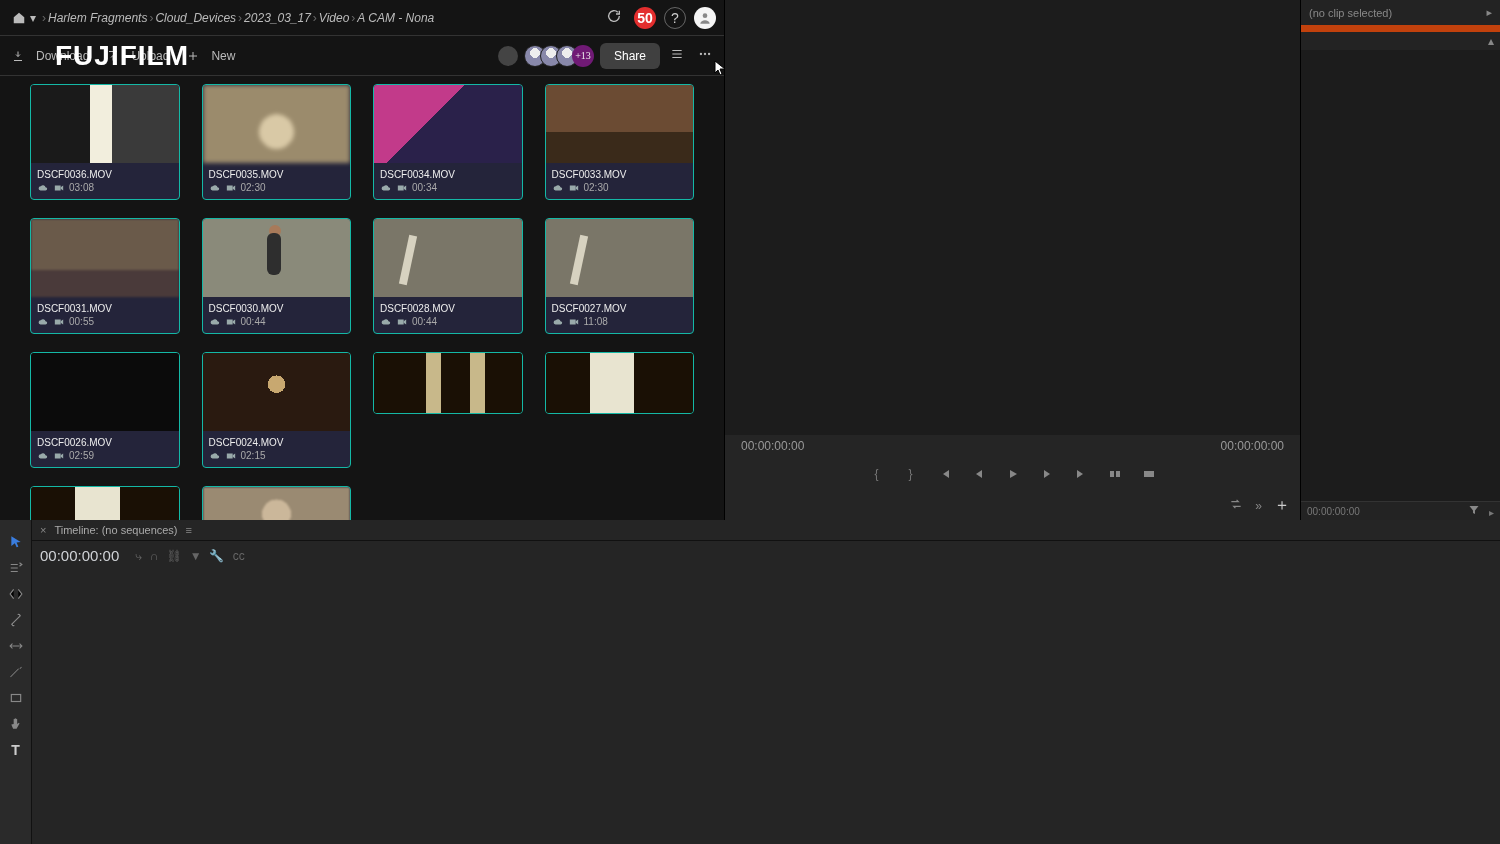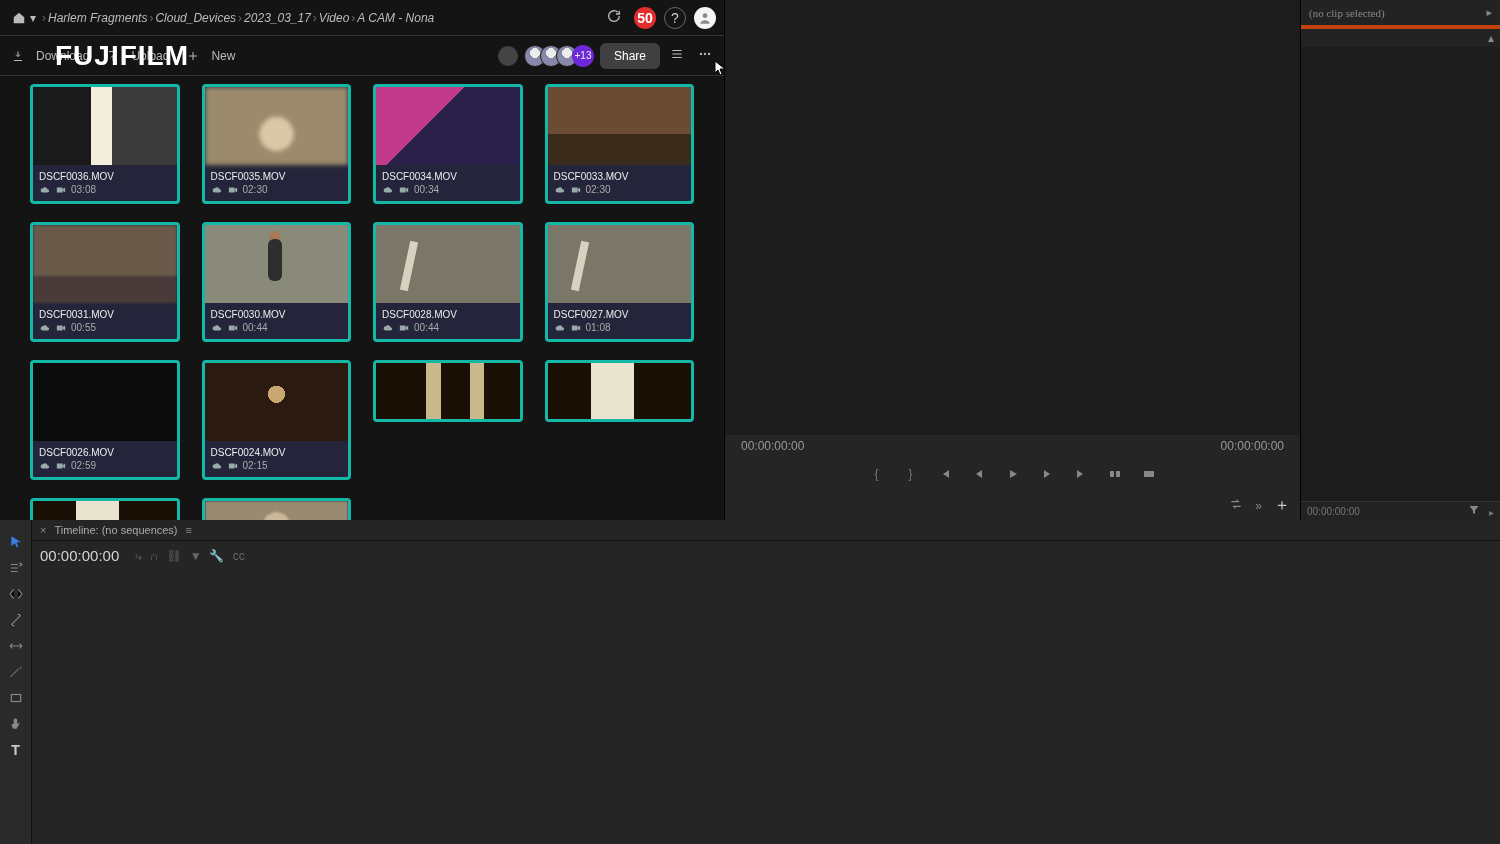--- a/index.html
+++ b/index.html
@@ -36,33 +36,33 @@
 .action-bar {
   display: flex; align-items: center; height: 40px; padding: 0 8px;
   border-bottom: 1px solid #333; gap: 10px; position: relative;
 }
 .txt-btn { display: flex; align-items: center; gap: 12px; color: #bbb; font-size: 12px; padding: 4px; }
 .ab-right { margin-left: auto; display: flex; align-items: center; gap: 6px; }
 .status-dot { width: 20px; height: 20px; border-radius: 50%; background: #444; }
 .collab-stack { display: flex; align-items: center; }
 .collab-av { width: 22px; height: 22px; border-radius: 50%; border: 1px solid #222; margin-left: -6px; background: radial-gradient(circle at 50% 35%, #eee 0 30%, #88a 30% 100%); }
 .collab-av:first-child { margin-left: 0; }
-.collab-count { width: 22px; height: 22px; border-radius: 50%; background: #6d28d9; color: #eee; font-size: 10px; display: flex; align-items: center; justify-content: center; margin-left: -6px; }
+.collab-count { width: 22px; height: 22px; border-radius: 50%; background: #701a75; color: #eee; font-size: 10px; display: flex; align-items: center; justify-content: center; margin-left: -6px; font-family: Liberation Serif, serif; }
 .share-btn { background: #404040; color: #fff; padding: 6px 14px; border-radius: 6px; font-size: 12px; font-weight: 500; }
 .icon-btn { color: #bbb; padding: 4px; font-size: 14px; }
 .watermark {
   position: absolute; left: 55px; top: 50%; transform: translateY(-50%);
   font-weight: 800; font-size: 28px; letter-spacing: 1px; color: #fff;
   pointer-events: none; z-index: 5;
 }
 
 
 .grid { flex: 1; overflow: auto; padding: 8px 30px; background: #141414; }
 .grid-inner { display: grid; grid-template-columns: repeat(4, 1fr); gap: 18px 22px; }
-.clip { border: 3px solid #14b8a6; border-radius: 4px; overflow: hidden; background: #24243a; display: flex; flex-direction: column; }
+.clip { border: 1px solid #14b8a6; border-radius: 4px; overflow: hidden; background: #24243a; display: flex; flex-direction: column; }
 .thumb { height: 78px; background: #555; }
 .clip-name { padding: 6px 6px 2px; font-size: 10px; color: #eee; }
 .clip-meta { display: flex; align-items: center; gap: 4px; padding: 0 6px 6px; font-size: 10px; color: #aaa; }
 .meta-ic { width: 12px; height: 10px; display: inline-block; }
 .clip.partial { height: 62px; }
 
 
 .t-window { background: linear-gradient(90deg,#1a1a1a 0 40%, #f2eedd 40% 55%, #3a3a3a 55% 100%); }
 .t-hand   { background: radial-gradient(circle at 50% 60%, #d9c9a6 0 20%, #9b8b6c 20% 100%); filter: blur(2px); }
 .t-stairs { background: linear-gradient(135deg,#c23a8a 0 40%, #2a214a 40% 100%); }
@@ -81,21 +81,21 @@
 .t-face   { background: radial-gradient(circle at 50% 45%, #cbb79a 0 18%, #9a8a72 18% 100%); filter: blur(1px); }
 
 
 .viewer-body { flex: 1; background: #1c1c1c; }
 .tc-row { display: flex; justify-content: space-between; padding: 4px 16px; font-size: 12px; color: #999; }
 .transport { display: flex; align-items: center; justify-content: center; gap: 16px; padding: 10px 0; color: #777; }
 .tbtn { width: 18px; display: flex; justify-content: center; }
 .viewer-foot { display: flex; align-items: center; padding: 4px 10px; justify-content: flex-end; gap: 12px; color: #888; }
 
 
-.side-head { display: flex; align-items: center; justify-content: space-between; padding: 6px 8px; font-size: 11px; color: #888; border-bottom: 4px solid #c2410c; font-family: Liberation Serif, serif; }
+.side-head { display: flex; align-items: center; justify-content: space-between; padding: 6px 8px; font-size: 11px; color: #888; border-bottom: 7px solid #c2410c; }
 .side-body { flex: 1; background: #1c1c1c; }
 .side-foot { display: flex; align-items: center; justify-content: space-between; padding: 2px 6px; font-size: 10px; color: #777; border-top: 1px solid #333; }
 
 
 .bottom-region { height: 324px; display: flex; background: #252525; }
 .tool-col { width: 32px; background: #2a2a2a; display: flex; flex-direction: column; align-items: center; gap: 6px; padding-top: 12px; border-right: 1px solid #111; }
 .tool { width: 20px; height: 20px; display: flex; align-items: center; justify-content: center; color: #888; font-size: 14px; }
 .tool.active { color: #3a7dde; }
 .tl-panel { flex: 1; display: flex; flex-direction: column; }
 .tab-row { display: flex; align-items: center; gap: 8px; padding: 4px 8px; font-size: 11px; color: #aaa; border-bottom: 1px solid #111; }
@@ -299,21 +299,21 @@
             <div class="thumb t-wall"></div>
             <div class="clip-name">DSCF0027.MOV</div>
             <div class="clip-meta">
               <svg class="meta-ic" viewBox="0 0 24 24">
                 <path fill="#9aa" d="M6 18a5 5 0 0 1 1-10 6 6 0 0 1 11 2 4 4 0 0 1 0 8z"></path>
               </svg>
               <svg class="meta-ic" viewBox="0 0 24 24">
                 <rect x="2" y="6" width="14" height="12" fill="#9aa"></rect>
                 <path fill="#9aa" d="M16 10l6-4v12l-6-4z"></path>
               </svg>
-              <span>01:08</span>
+              <span>11:08</span>
             </div>
           </div>
           <div class="clip">
             <div class="thumb t-dark"></div>
             <div class="clip-name">DSCF0026.MOV</div>
             <div class="clip-meta">
               <svg class="meta-ic" viewBox="0 0 24 24">
                 <path fill="#9aa" d="M6 18a5 5 0 0 1 1-10 6 6 0 0 1 11 2 4 4 0 0 1 0 8z"></path>
               </svg>
               <svg class="meta-ic" viewBox="0 0 24 24">

